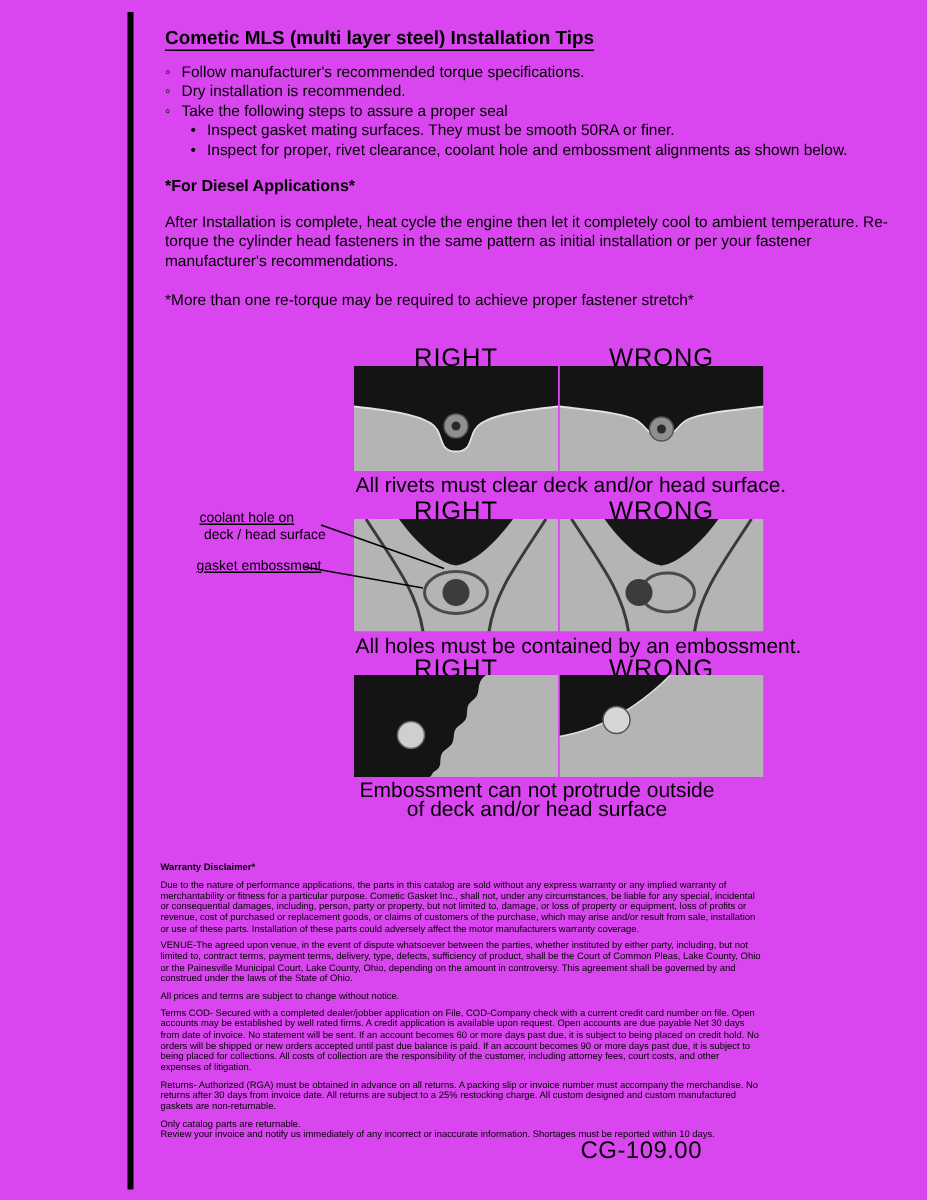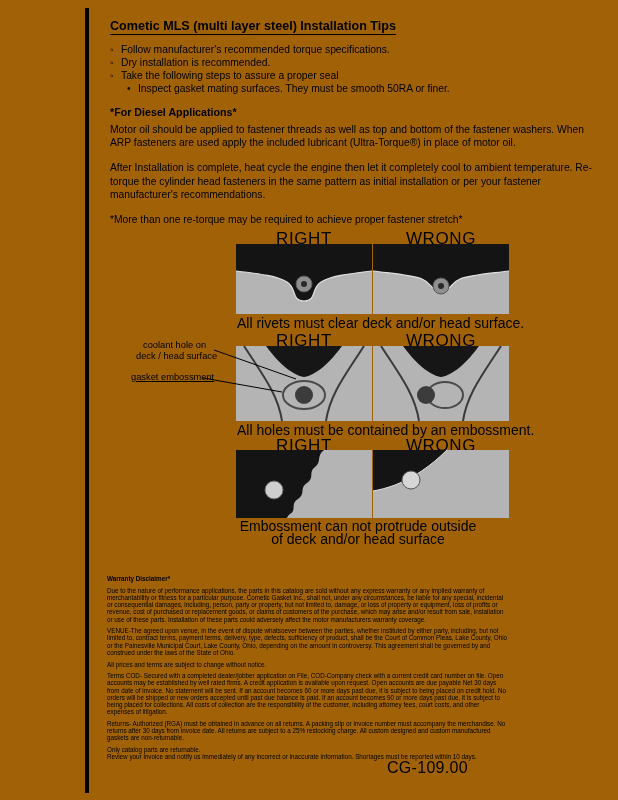--- a/index.html
+++ b/index.html
@@ -1,18 +1,18 @@
 <!DOCTYPE html>
 <html><head>
 <meta charset="utf-8">
 <style>
   * { margin:0; padding:0; box-sizing:border-box; }
   html,body { background:#ffffff; }
   body { font-family:"Liberation Sans", sans-serif; color:#000; }
-  #page { position:relative; width:618px; height:800px; background:#a16207; overflow:hidden; }
+  #page { position:relative; width:618px; height:800px; background:#d946ef; overflow:hidden; }
 
   .left-rule { position:absolute; left:85px; top:8px; width:4px; height:785px; background:#000; }
 
   .content { position:absolute; left:110px; top:16px; width:492px; }
   .title { display:inline-block; font-size:12.6px; font-weight:bold; border-bottom:1.6px solid #000; padding-bottom:1px; margin-bottom:8px; }
   .bullets { font-size:10.3px; line-height:13px; }
   .bullet { position:relative; padding-left:11px; }
   .bullet::before { content:"◦"; position:absolute; left:0; top:0; }
   .sub-bullet { position:relative; margin-left:17px; padding-left:11px; }
   .sub-bullet::before { content:"•"; position:absolute; left:0; top:0; }
@@ -37,21 +37,21 @@
   #img-r2-wrong { left:373px; top:346px; height:75px; }
   #cap-r2       { left:237px; top:424px; }
 
   #lbl-r3-right { left:236px; top:436px; }
   #lbl-r3-wrong { left:373px; top:436px; }
   #img-r3-right { left:236px; top:450px; height:68px; }
   #img-r3-wrong { left:373px; top:450px; height:68px; }
   #cap-r3       { left:237px; top:520px; width:242px;text-align:center; }
 
   .callout { position:absolute; font-size:9.3px; white-space:nowrap; }
-  #callout-coolant-1 { left:143px; top:340px; }
+  #callout-coolant-1 { left:133px; top:340px;text-decoration:underline; }
   #callout-coolant-2 { left:136px; top:351px; }
   #callout-emboss    { left:131px; top:372px;text-decoration:underline; }
   #callout-lines { position:absolute; left:0; top:0; width:618px; height:800px; pointer-events:none; }
 
   #disclaimer { position:absolute; left:107px; top:575px; width:401px; font-size:6.3px; line-height:7.2px; }
   .disc-h { font-weight:bold; }
   .disc-p { margin-top:4.5px; }
   .disc-run { margin-top:0; }
 
   #footer-code { position:absolute; left:387px; top:759px; font-size:16px; letter-spacing:0.3px; }
@@ -64,24 +64,24 @@
   <div class="left-rule"></div>
 
   <div class="content">
     <div class="title">Cometic MLS (multi layer steel) Installation Tips</div>
 
     <div class="bullets">
       <div class="bullet">Follow manufacturer's recommended torque specifications.</div>
       <div class="bullet">Dry installation is recommended.</div>
       <div class="bullet">Take the following steps to assure a proper seal</div>
       <div class="sub-bullet">Inspect gasket mating surfaces.  They must be smooth 50RA or finer.</div>
+      <div class="sub-bullet">Inspect for proper, rivet clearance, coolant hole and embossment alignments as shown below.</div>
     </div>
 
     <div class="diesel-heading">*For Diesel Applications*</div>
-    <div class="para">Motor oil should be applied to fastener threads as well as top and bottom of the fastener washers. When ARP fasteners are used apply the included lubricant (Ultra-Torque®) in place of motor oil.</div>
     <div class="para para-2">After Installation is complete, heat cycle the engine then let it completely cool to ambient temperature. Re-torque the cylinder head fasteners in the same pattern as initial installation or per your fastener manufacturer's recommendations.</div>
     <div class="note">*More than one re-torque may be required to achieve proper fastener stretch*</div>
   </div>
 
   <div class="diag-label" id="lbl-r1-right">RIGHT</div>
   <div class="diag-label" id="lbl-r1-wrong">WRONG</div>
 
   <svg class="diag-img" id="img-r1-right" viewBox="0 0 136 70">
     <rect width="136" height="70" fill="#b4b4b4"></rect>
     <path d="M0,0 H136 V27 C110,30 95,32 85,38 C75,44 81,57 68,57 C55,57 61,44 51,38 C41,32 26,30 0,27 Z" fill="#141414"></path>

